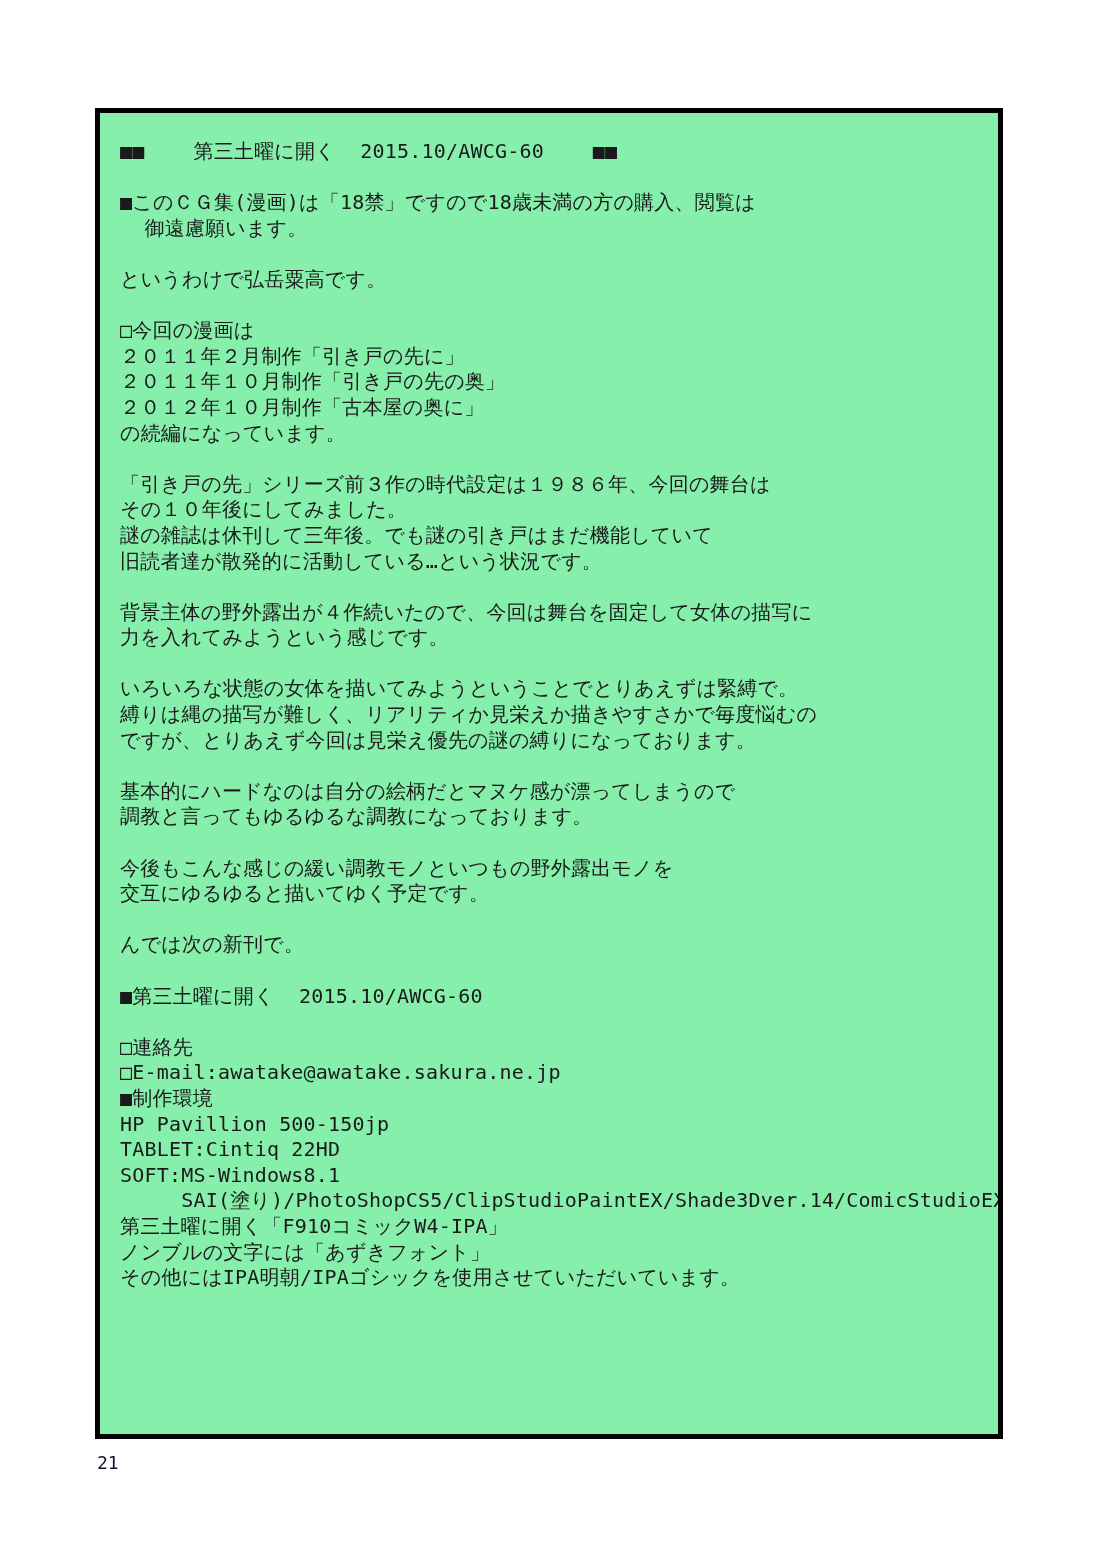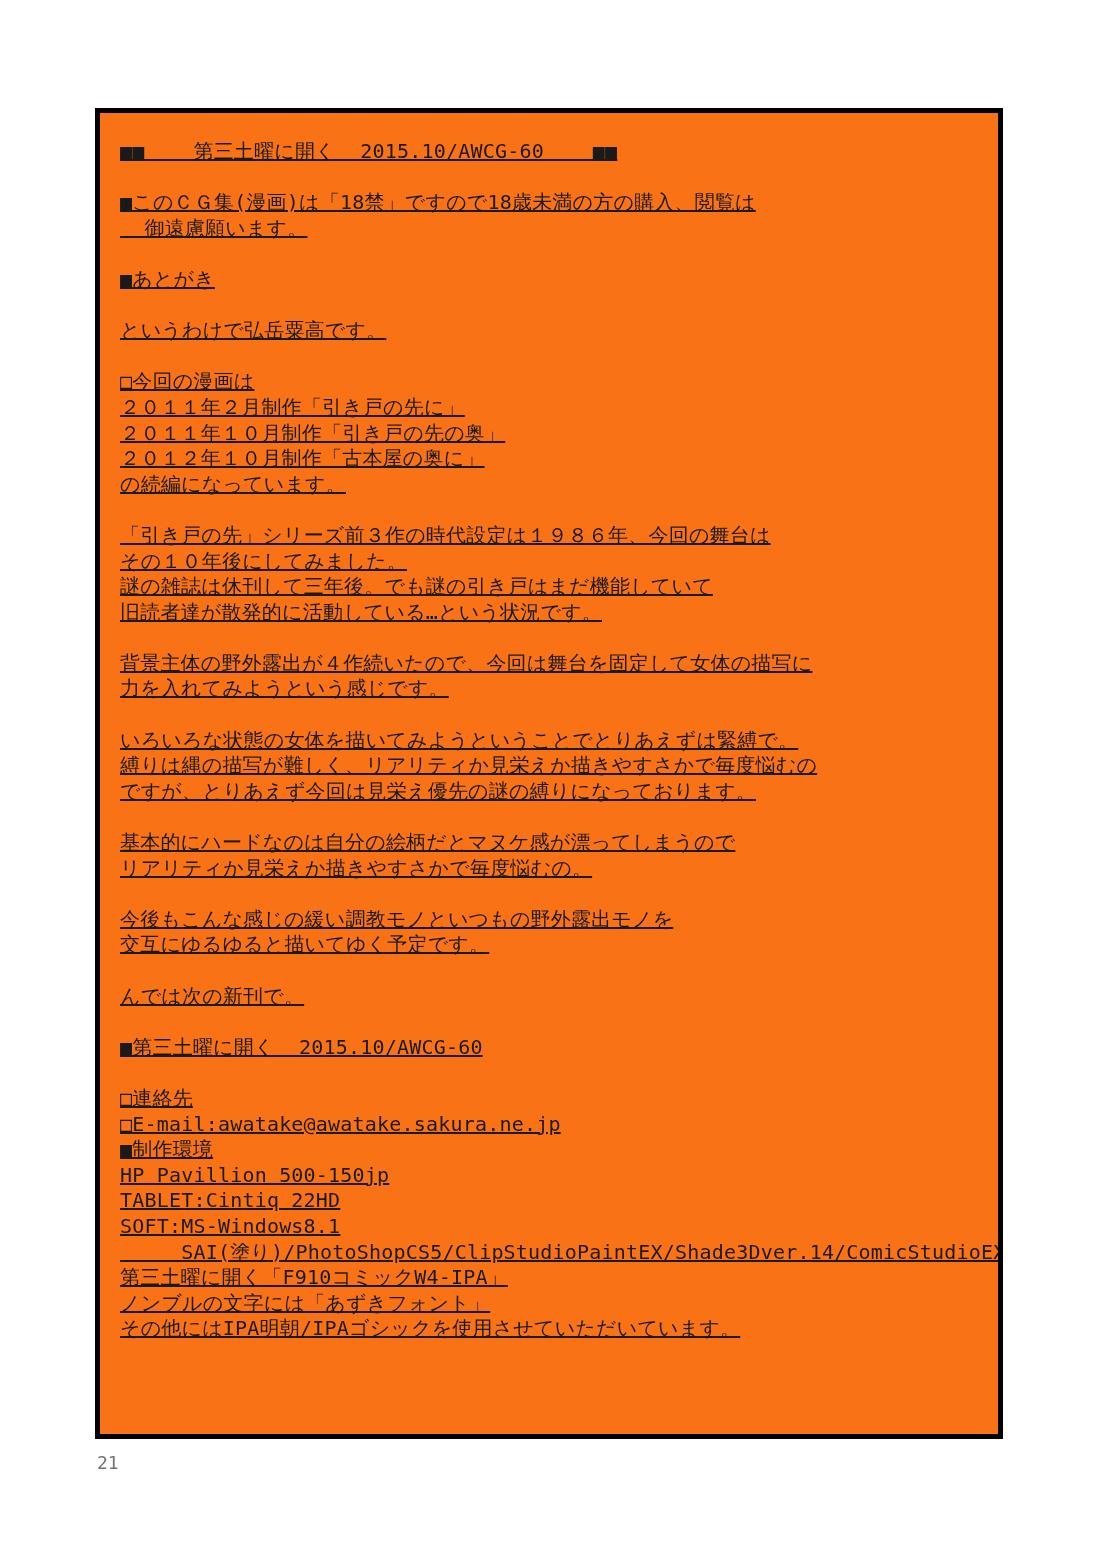--- a/index.html
+++ b/index.html
@@ -39,37 +39,34 @@
     letter-spacing: 0.2px;
     font-family: "DejaVu Sans Mono", "Liberation Mono", monospace;
   }
   .page-number {
     position: absolute;
     left: 97px;
     top: 1452px;
     font-size: 18px;
     line-height: 22px;
     font-family: "DejaVu Sans Mono", "Liberation Mono", monospace;
-    color: #737373;
+    color: #0f172a;
   }
 </style>
 </head>
 <body>
 
-<div class="page-frame" style="border-color: rgb(0, 0, 0); background: #f97316; color: rgb(26, 26, 26); text-decoration: underline;">
+<div class="page-frame" style="border-color: rgb(0, 0, 0); background: #86efac; color: rgb(26, 26, 26);">
   <div>
       <div class="paragraph">
         <div class="text-line">■■    第三土曜に開く  2015.10/AWCG-60    ■■</div>
       </div>
       <div class="paragraph">
         <div class="text-line">■このＣＧ集(漫画)は「18禁」ですので18歳未満の方の購入、閲覧は</div>
         <div class="text-line">  御遠慮願います。</div>
-      </div>
-      <div class="paragraph">
-        <div class="text-line">■あとがき</div>
       </div>
       <div class="paragraph">
         <div class="text-line">というわけで弘岳粟高です。</div>
       </div>
       <div class="paragraph">
         <div class="text-line">□今回の漫画は</div>
         <div class="text-line">２０１１年２月制作「引き戸の先に」</div>
         <div class="text-line">２０１１年１０月制作「引き戸の先の奥」</div>
         <div class="text-line">２０１２年１０月制作「古本屋の奥に」</div>
         <div class="text-line">の続編になっています。</div>
@@ -84,21 +81,21 @@
         <div class="text-line">背景主体の野外露出が４作続いたので、今回は舞台を固定して女体の描写に</div>
         <div class="text-line">力を入れてみようという感じです。</div>
       </div>
       <div class="paragraph">
         <div class="text-line">いろいろな状態の女体を描いてみようということでとりあえずは緊縛で。</div>
         <div class="text-line">縛りは縄の描写が難しく、リアリティか見栄えか描きやすさかで毎度悩むの</div>
         <div class="text-line">ですが、とりあえず今回は見栄え優先の謎の縛りになっております。</div>
       </div>
       <div class="paragraph">
         <div class="text-line">基本的にハードなのは自分の絵柄だとマヌケ感が漂ってしまうので</div>
-        <div class="text-line">リアリティか見栄えか描きやすさかで毎度悩むの。</div>
+        <div class="text-line">調教と言ってもゆるゆるな調教になっております。</div>
       </div>
       <div class="paragraph">
         <div class="text-line">今後もこんな感じの緩い調教モノといつもの野外露出モノを</div>
         <div class="text-line">交互にゆるゆると描いてゆく予定です。</div>
       </div>
       <div class="paragraph">
         <div class="text-line">んでは次の新刊で。</div>
       </div>
       <div class="paragraph">
         <div class="text-line">■第三土曜に開く  2015.10/AWCG-60</div>

